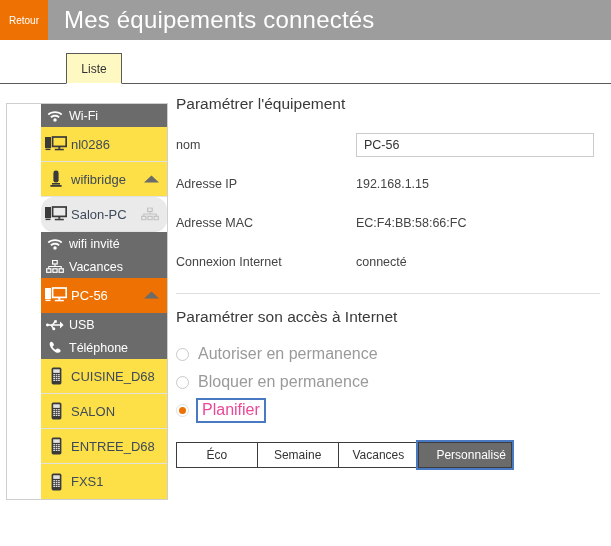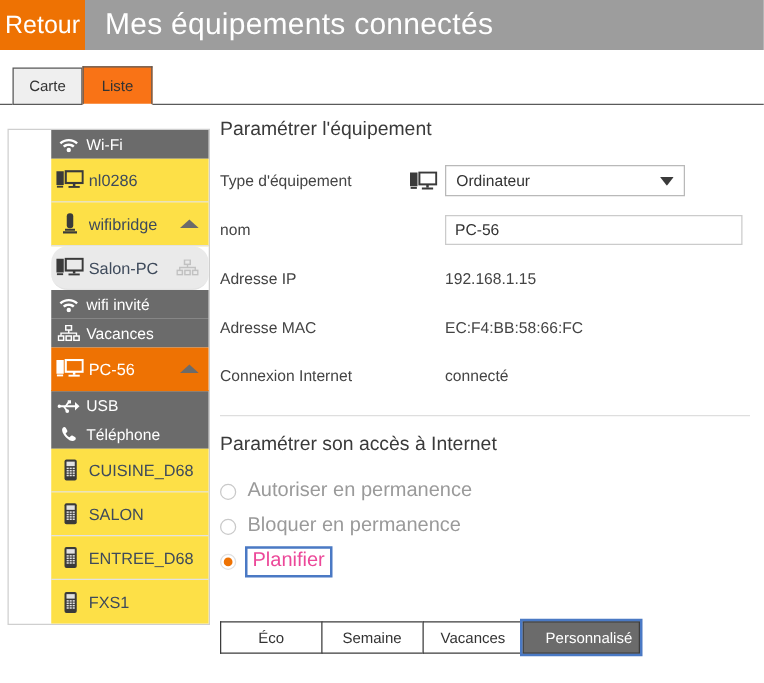--- a/index.html
+++ b/index.html
@@ -19,24 +19,24 @@
   
   .topbar {
     position: absolute;
     left: 0; top: 0;
     width: 611px; height: 40px;
     background: #9d9d9d;
     display: flex;
     align-items: stretch;
   }
   .back-btn {
-    width: 68px;
+    width: 48px;
     background: #ee7203;
     color: #ffffff;
-    font-size: 20px;
+    font-size: 10px;
     display: flex;
     align-items: center;
     justify-content: center;
     cursor: pointer;
     user-select: none;
   }
   .app-title {
     flex: 1;
     display: flex;
     align-items: center;
@@ -74,21 +74,21 @@
     color: #333;
   }
   .tab.inactive {
     left: 10px;
     width: 56px;
     background: #efefef;
   }
   .tab.active {
     left: 66px;
     width: 56px;
-    background: #f97316;
+    background: #fef9c3;
     border-bottom-color: #ffffff;
     height: 31px;
   }
 
   
   .sidebar {
     position: absolute;
     left: 6px; top: 103px;
     width: 162px;
     box-sizing: border-box;
@@ -258,21 +258,21 @@
   .radio-line.sel .rl.boxed {
     border: 2px solid #4a79c4;
     padding: 1px 4px 2px 4px;
     margin-left: -2px;
     margin-top: 1px;
   }
 
   
   .segbar {
     display: flex;
-    margin-top: 36px;
+    margin-top: 20px;
     width: 336px;
     height: 26px;
   }
   .seg {
     flex: 1;
     box-sizing: border-box;
     border: 1px solid #3c3c3c;
     border-right: none;
     background: #ffffff;
     font-size: 12px;
@@ -298,21 +298,20 @@
 </head>
 <body>
 
 <div class="topbar">
   <div class="back-btn">Retour</div>
   <div class="app-title">Mes équipements connectés</div>
 </div>
 
 <div class="tabrow">
   <div class="tabline"></div>
-  <div class="tab inactive">Carte</div>
   <div class="tab active">Liste</div>
 </div>
 
 <div class="sidebar" id="sidebar">
     <div class="row group">
       <span class="ic">
         <svg width="16" height="13" viewBox="0 0 16 13">
           <path d="M8 2.2c2.9 0 5.5 1.05 7.35 2.75l-1.3 1.4C12.45 4.9 10.3 4.05 8 4.05S3.55 4.9 1.95 6.35L.65 4.95C2.5 3.25 5.1 2.2 8 2.2z" fill="#ffffff"></path>
           <path d="M8 5.85c1.85 0 3.5.68 4.7 1.78l-1.35 1.42C10.5 8.3 9.3 7.8 8 7.8s-2.5.5-3.35 1.25L3.3 7.63C4.5 6.53 6.15 5.85 8 5.85z" fill="#ffffff"></path>
           <circle cx="8" cy="11" r="1.75" fill="#ffffff"></circle>
@@ -520,40 +519,20 @@
         </svg>
       </span>
       <span class="lbl">FXS1</span>
     </div>
   </div>
 
 <div class="main">
 
   <h2 class="sec-title">Paramétrer l'équipement</h2>
 
-  <div class="frow">
-    <div class="fl">Type d'équipement</div>
-    <div class="mini-dev-icon">
-      <svg width="22" height="16" viewBox="0 0 22 16">
-        <rect x="0" y="1" width="6" height="11" fill="#3a3a3a"></rect>
-        <rect x="0.5" y="12.5" width="5" height="1.6" fill="#3a3a3a"></rect>
-        <rect x="7.5" y="1" width="13.5" height="9.5" fill="none" stroke="#3a3a3a" stroke-width="1.6"></rect>
-        <rect x="13" y="10.5" width="2" height="2.6" fill="#3a3a3a"></rect>
-        <rect x="9.5" y="13" width="9" height="1.6" fill="#3a3a3a"></rect>
-      </svg>
-    </div>
-    <div class="fake-select">
-      <span>Ordinateur</span>
-      <span class="arw">
-        <svg width="11" height="7" viewBox="0 0 11 7">
-            <path d="M0 0 L11 0 L5.5 7 Z" fill="#3a3a3a"></path>
-          </svg>
-      </span>
-    </div>
-  </div>
 
   <div class="frow">
     <div class="fl">nom</div>
     <div class="mini-dev-icon"></div>
     <input class="txt" type="text" value="PC-56" style="">
   </div>
 
   <div class="frow">
     <div class="fl">Adresse IP</div>
     <div class="mini-dev-icon"></div>

